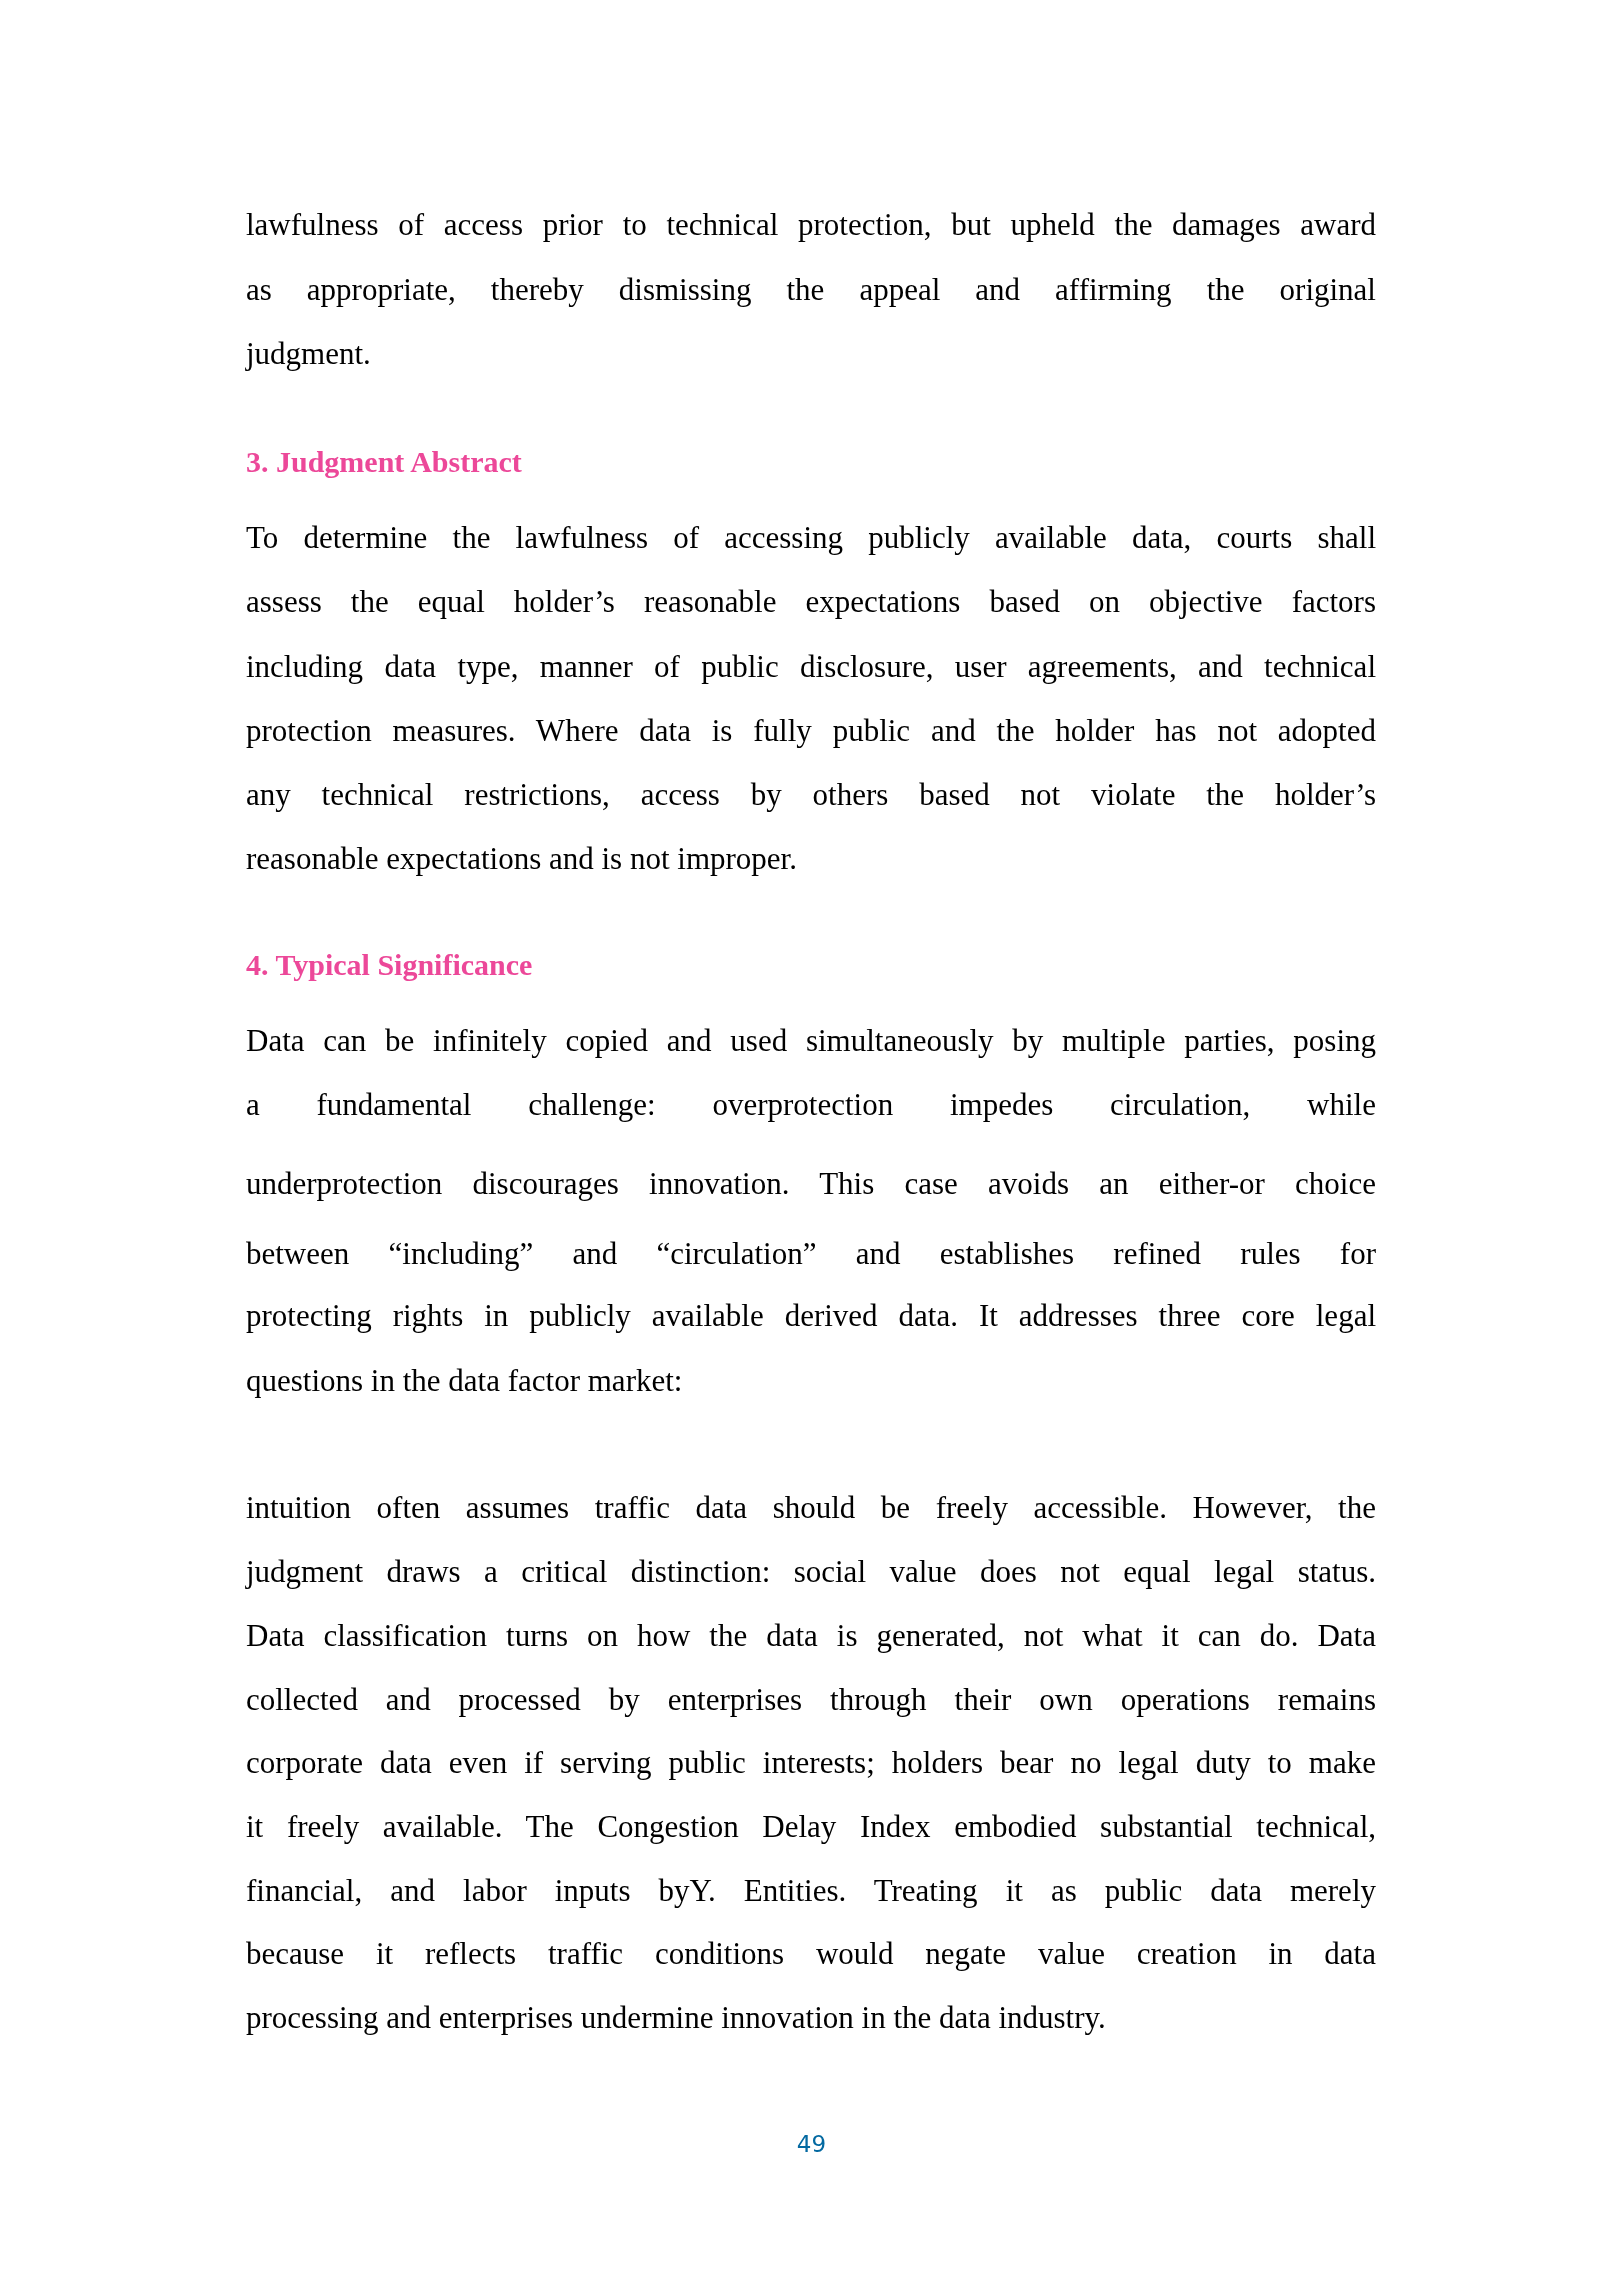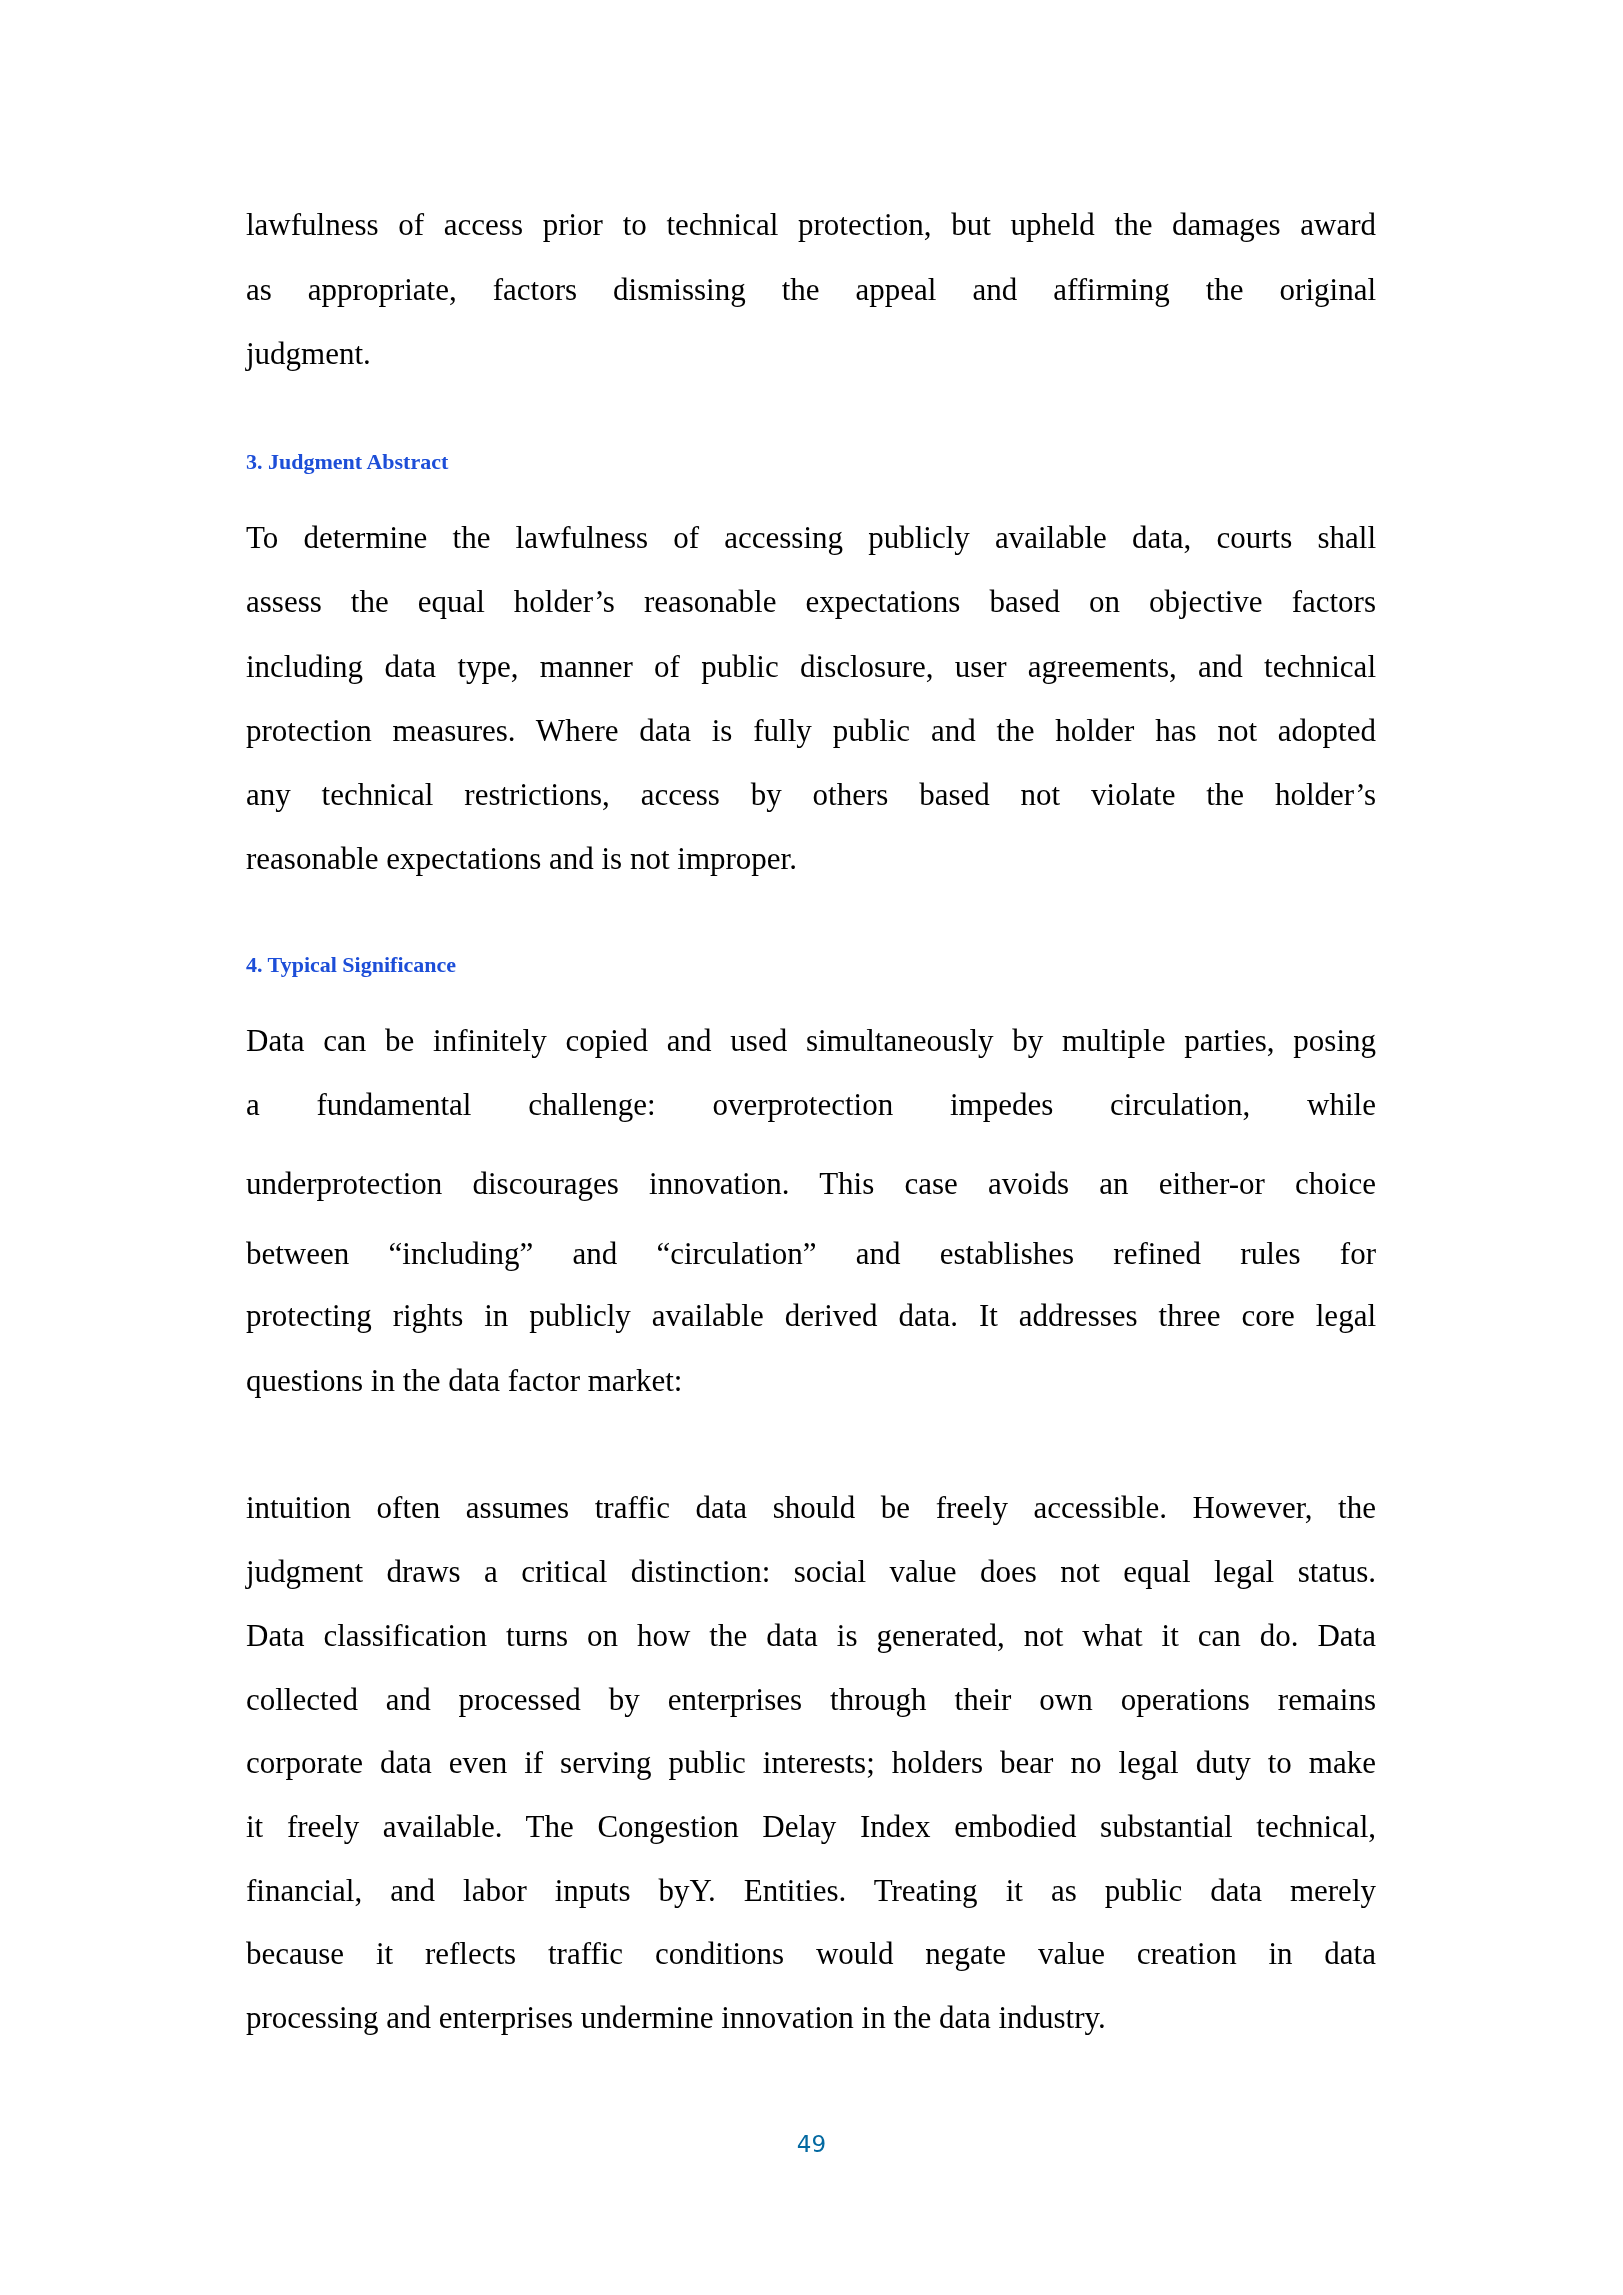--- a/index.html
+++ b/index.html
@@ -16,44 +16,44 @@
     white-space: nowrap;
     text-align: justify;
     text-align-last: justify;
   }
   .line.last { text-align-last: left; }
   .heading {
     position: absolute;
     left: 246px;
     font-family: "Liberation Serif", serif;
     font-weight: bold;
-    font-size: 22px;
+    font-size: 30px;
     line-height: 37px;
-    color: #1d4ed8;
+    color: #ec4899;
     white-space: nowrap;
   }
   .page-number {
     position: absolute;
     left: 0;
     width: 1623px;
     top: 2132px;
     text-align: center;
     font-family: "DejaVu Sans", sans-serif;
     font-size: 23px;
     line-height: 25px;
     color: #0369a1;
   }
 </style>
 </head>
 <body>
 
 <div class="page">
 
   <div class="line" style="top:206px">lawfulness of access prior to technical protection, but upheld the damages award</div>
-  <div class="line" style="top:271px">as appropriate, factors dismissing the appeal and affirming the original</div>
+  <div class="line" style="top:271px">as appropriate, thereby dismissing the appeal and affirming the original</div>
   <div class="line last" style="top:335px">judgment.</div>
 
   <div class="heading" style="top:443px">3. Judgment Abstract</div>
 
   <div class="line" style="top:519px">To determine the lawfulness of accessing publicly available data, courts shall</div>
   <div class="line" style="top:583px">assess the equal holder’s reasonable expectations based on objective factors</div>
   <div class="line" style="top:648px">including data type, manner of public disclosure, user agreements, and technical</div>
   <div class="line" style="top:712px">protection measures. Where data is fully public and the holder has not adopted</div>
   <div class="line" style="top:776px">any technical restrictions, access by others based not violate the holder’s</div>
   <div class="line last" style="top:840px">reasonable expectations and is not improper.</div>

